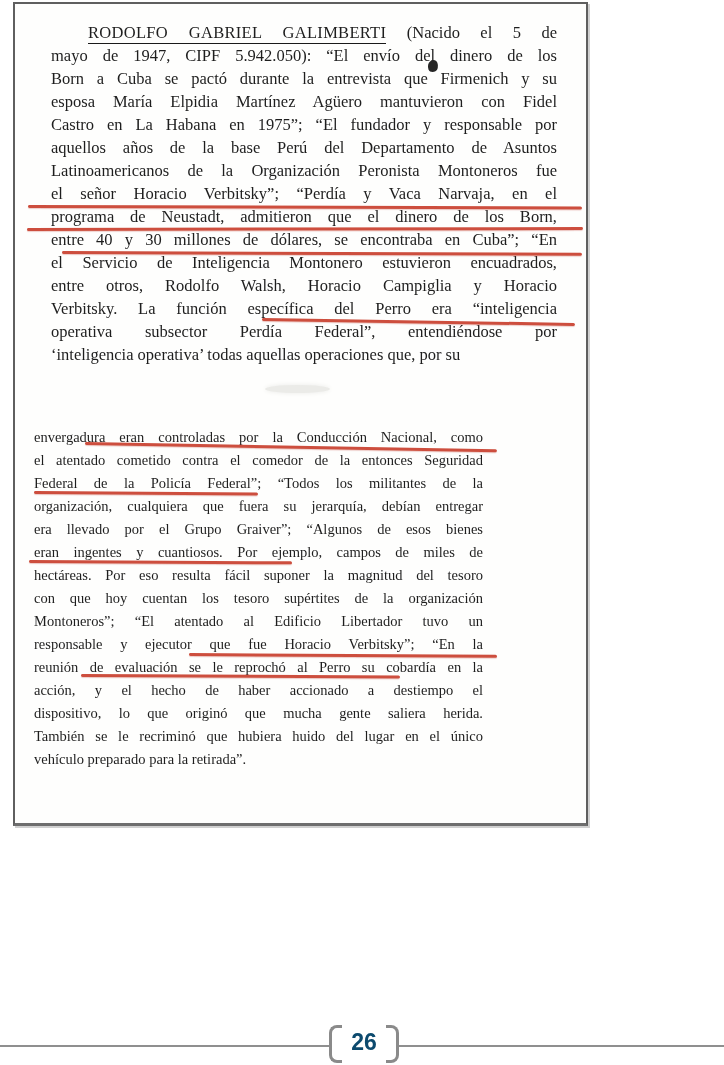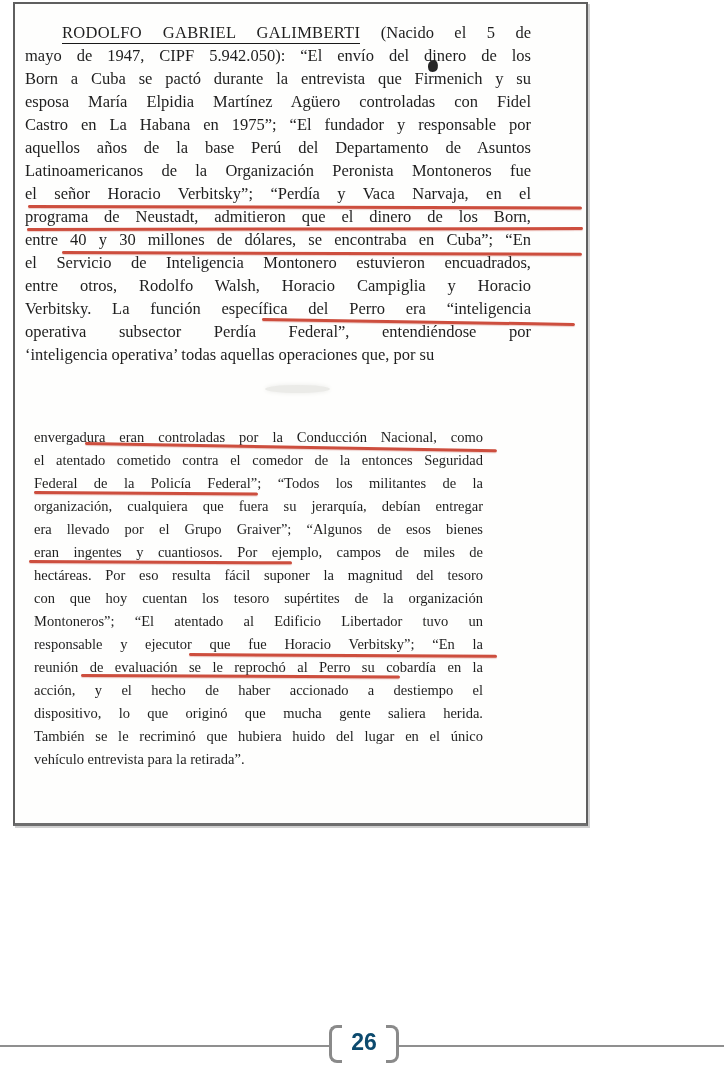--- a/index.html
+++ b/index.html
@@ -12,21 +12,21 @@
   
   .sheet {
     position:absolute; left:13px; top:2px; width:575px; height:824px;
     background:#fefefd;
     border:2px solid #5f5f5f;
     border-bottom:3px solid #6e6e6e;
     box-shadow:2px 2px 0 rgba(150,150,150,.45);
   }
   
   .para { position:absolute; color:#1e1e1e; }
-  .para1 { left:25px; top:21px;  width:506px; font-size:16.5px; line-height:23px; }
+  .para1 { left:51px; top:21px;  width:506px; font-size:16.5px; line-height:23px; }
   .para2 { left:34px; top:426px; width:449px; font-size:14.5px; line-height:23px; }
   .line { height:23px; text-align:justify; text-align-last:justify; white-space:nowrap; }
   .line.natural { text-align-last:left; }
   .line.head { text-indent:37px; }
   .head-title { border-bottom:1.5px solid #1a1a1a; padding-bottom:1px; letter-spacing:.3px; }
   
   .stroke {
     position:absolute; height:3px; background:#c9402e; opacity:.92;
     border-radius:2px; transform-origin:left center;
     box-shadow:0 1px 1px rgba(185,45,28,.25);
@@ -70,21 +70,21 @@
 <body>
 
 <div class="canvas">
 
   <div class="sheet"></div>
 
   <div class="para para1">
     <div class="line head"><span class="head-title">RODOLFO GABRIEL GALIMBERTI</span> <span>(Nacido el 5 de</span></div>
     <div class="line">mayo de 1947, CIPF 5.942.050): “El envío del dinero de los</div>
     <div class="line">Born a Cuba se pactó durante la entrevista que Firmenich y su</div>
-    <div class="line">esposa María Elpidia Martínez Agüero controladas con Fidel</div>
+    <div class="line">esposa María Elpidia Martínez Agüero mantuvieron con Fidel</div>
     <div class="line">Castro en La Habana en 1975”; “El fundador y responsable por</div>
     <div class="line">aquellos años de la base Perú del Departamento de Asuntos</div>
     <div class="line">Latinoamericanos de la Organización Peronista Montoneros fue</div>
     <div class="line">el señor Horacio Verbitsky”; “Perdía y Vaca Narvaja, en el</div>
     <div class="line">programa de Neustadt, admitieron que el dinero de los Born,</div>
     <div class="line">entre 40 y 30 millones de dólares, se encontraba en Cuba”; “En</div>
     <div class="line">el Servicio de Inteligencia Montonero estuvieron encuadrados,</div>
     <div class="line">entre otros, Rodolfo Walsh, Horacio Campiglia y Horacio</div>
     <div class="line">Verbitsky. La función específica del Perro era “inteligencia</div>
     <div class="line">operativa subsector Perdía Federal”, entendiéndose por</div>
@@ -99,21 +99,21 @@
     <div class="line">era llevado por el Grupo Graiver”; “Algunos de esos bienes</div>
     <div class="line">eran ingentes y cuantiosos. Por ejemplo, campos de miles de</div>
     <div class="line">hectáreas. Por eso resulta fácil suponer la magnitud del tesoro</div>
     <div class="line">con que hoy cuentan los tesoro supértites de la organización</div>
     <div class="line">Montoneros”; “El atentado al Edificio Libertador tuvo un</div>
     <div class="line">responsable y ejecutor que fue Horacio Verbitsky”; “En la</div>
     <div class="line">reunión de evaluación se le reprochó al Perro su cobardía en la</div>
     <div class="line">acción, y el hecho de haber accionado a destiempo el</div>
     <div class="line">dispositivo, lo que originó que mucha gente saliera herida.</div>
     <div class="line">También se le recriminó que hubiera huido del lugar en el único</div>
-    <div class="line natural">vehículo entrevista para la retirada”.</div>
+    <div class="line natural">vehículo preparado para la retirada”.</div>
   </div>
 
   <div class="stroke s1"></div>
   <div class="stroke s2"></div>
   <div class="stroke s3"></div>
   <div class="stroke s4"></div>
   <div class="stroke s5"></div>
   <div class="stroke s6"></div>
   <div class="stroke s7"></div>
   <div class="stroke s8"></div>

